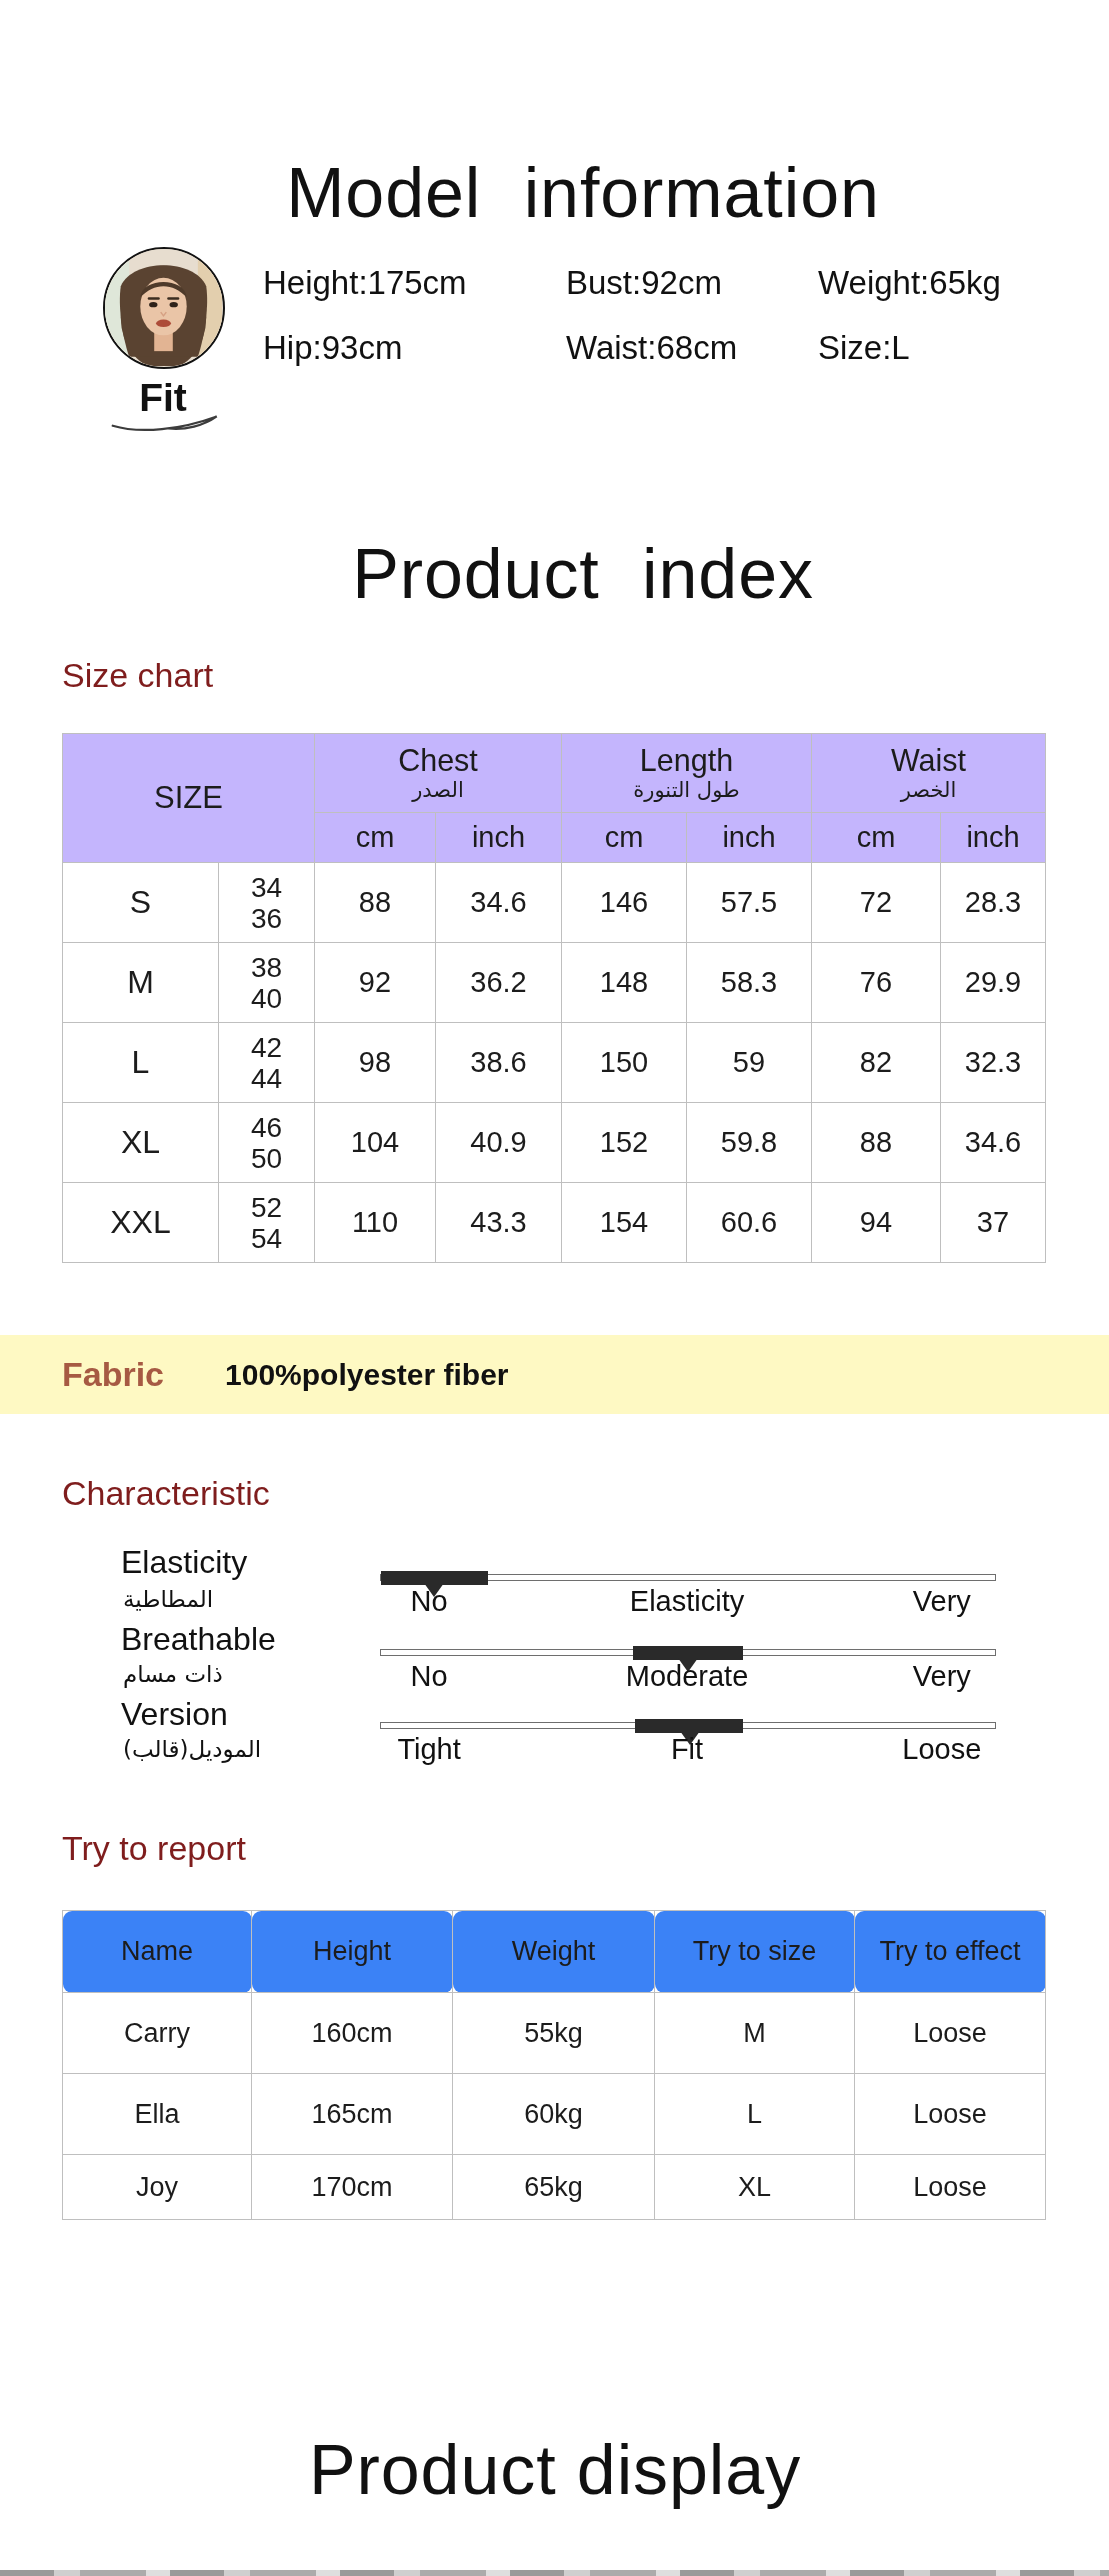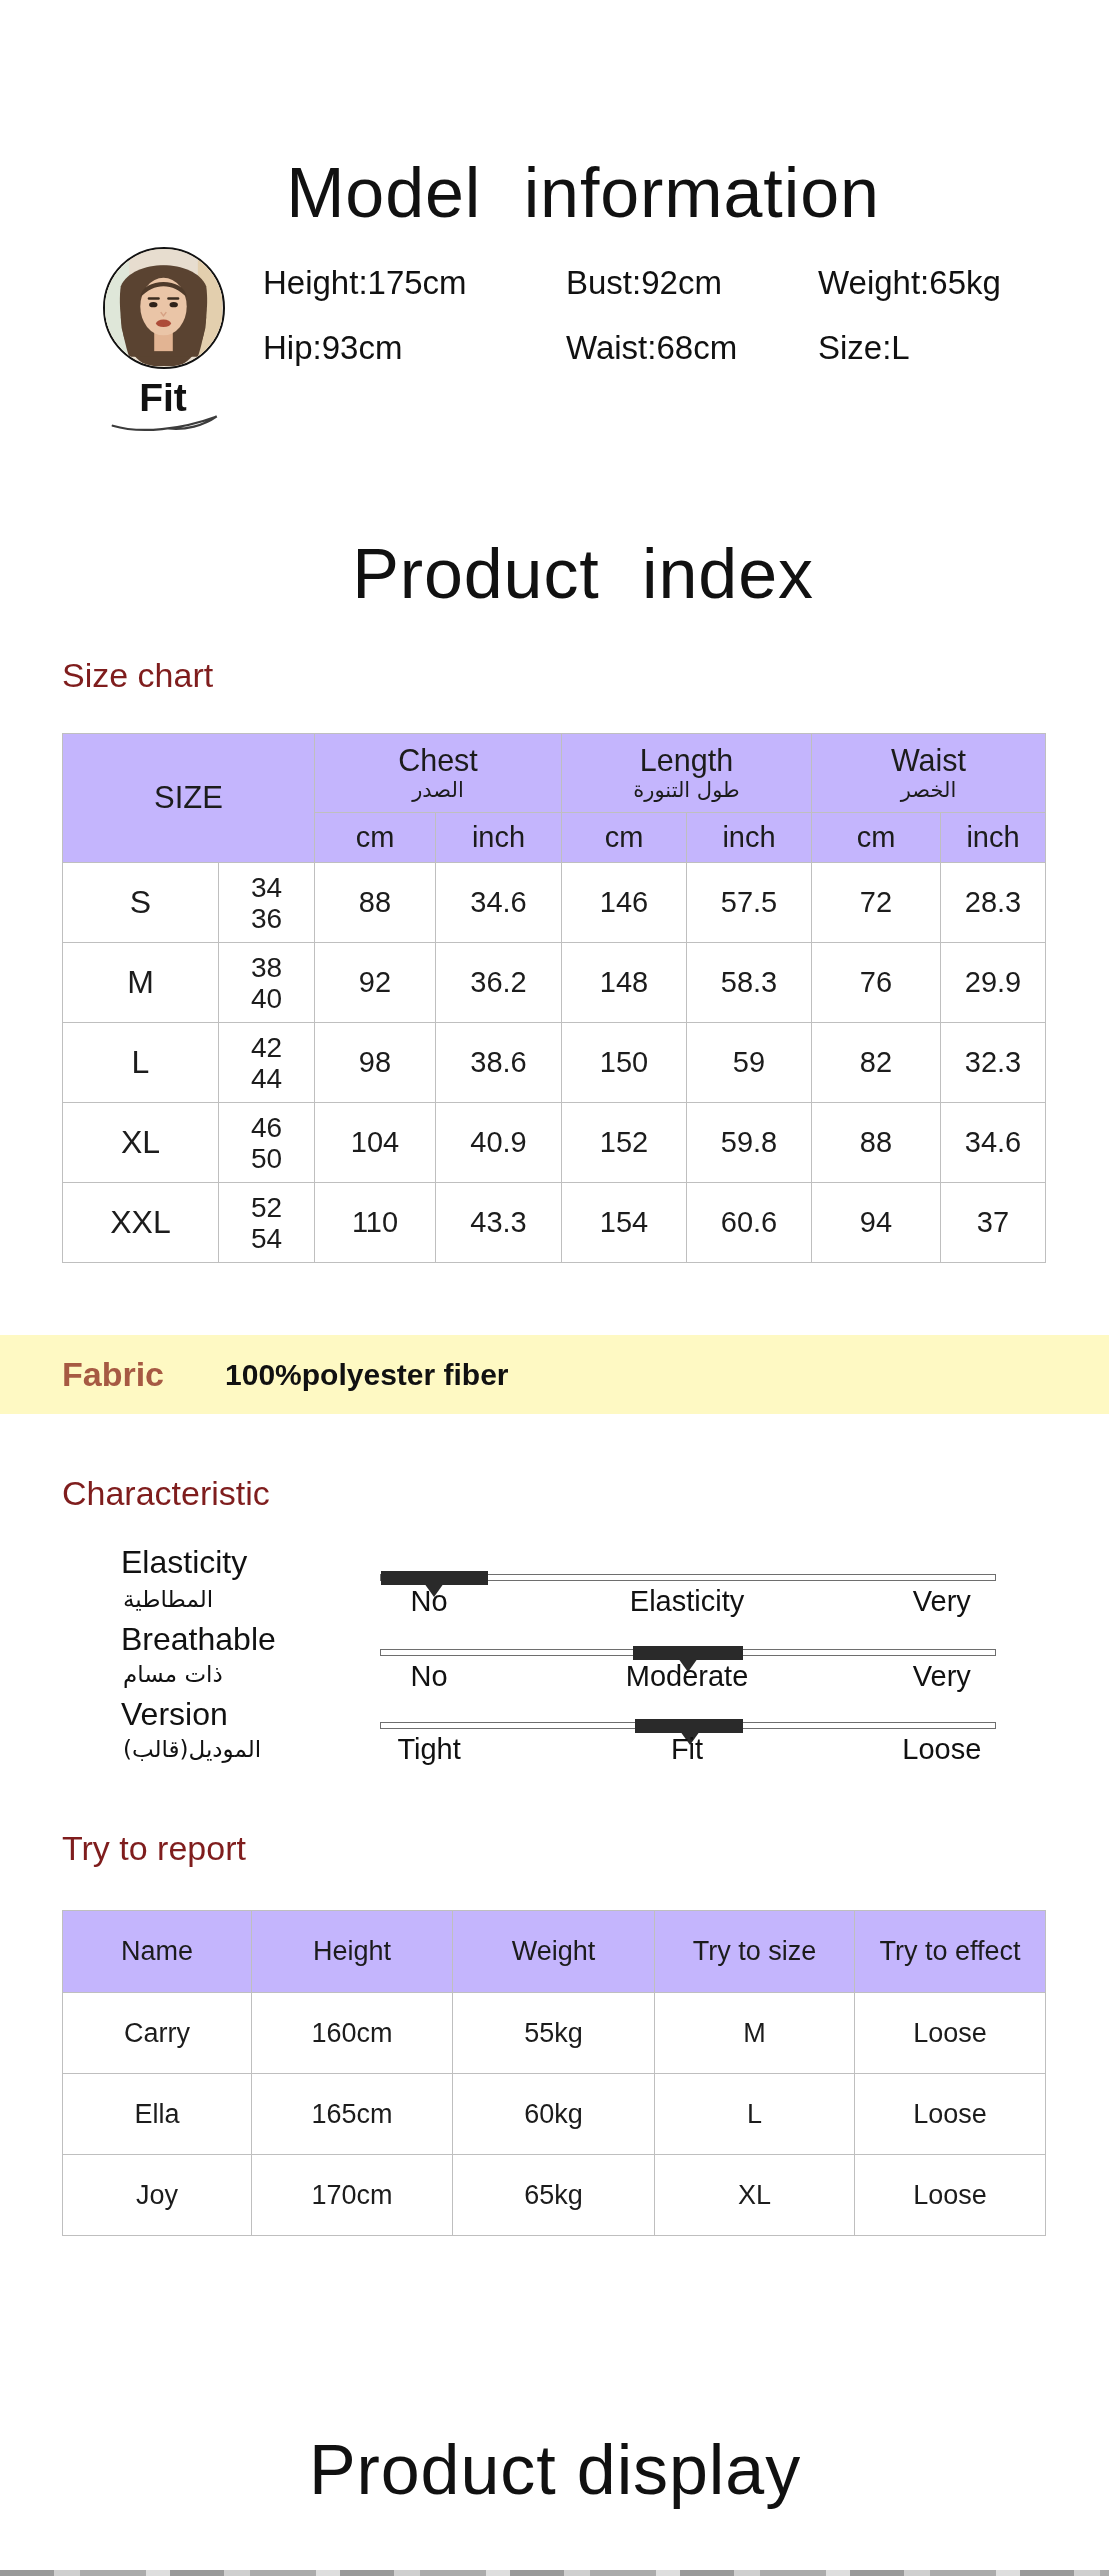--- a/index.html
+++ b/index.html
@@ -52,21 +52,21 @@
           border-right:10.2px solid transparent;border-top:14px solid #2a2a2a;
           transform:translateX(-50%);}
   .scale-row{left:380px;width:614px;height:37px;font-size:29px;line-height:37px;color:#111;}
   .scale-row span{position:absolute;transform:translateX(-50%);white-space:nowrap;}
   .s-left{left:8%;} .s-mid{left:50%;} .s-right{left:91.5%;}
 
   
   table.try{border-collapse:collapse;table-layout:fixed;width:982px;}
   table.try th,table.try td{border:1.8px solid #bfbfbf;padding:0;text-align:center;
             vertical-align:middle;font-weight:normal;}
-  table.try th{background:#c4b5fd;font-size:27px;}
+  table.try th{background:#3b82f6;font-size:27px;border-radius:9px;}
   table.try td{font-size:27px;}
 
   
   .bottom-strip{left:0;top:2570px;width:1110px;height:5.5px;
     background:repeating-linear-gradient(90deg,#9a9a9a 0 54px,#cfcfcf 54px 80px,
                #ababab 80px 146px,#dedede 146px 170px);}
 </style>
 </head>
 <body>
 
@@ -280,21 +280,21 @@
       <td>M</td>
       <td>Loose</td>
     </tr>
     <tr style="height:81px">
       <td>Ella</td>
       <td>165cm</td>
       <td>60kg</td>
       <td>L</td>
       <td>Loose</td>
     </tr>
-    <tr style="height:81px">
+    <tr style="height:65px">
       <td>Joy</td>
       <td>170cm</td>
       <td>65kg</td>
       <td>XL</td>
       <td>Loose</td>
     </tr>
   </tbody>
     </table>
 
   <div class="abs big-title" style="top:2431px">Product display</div>

